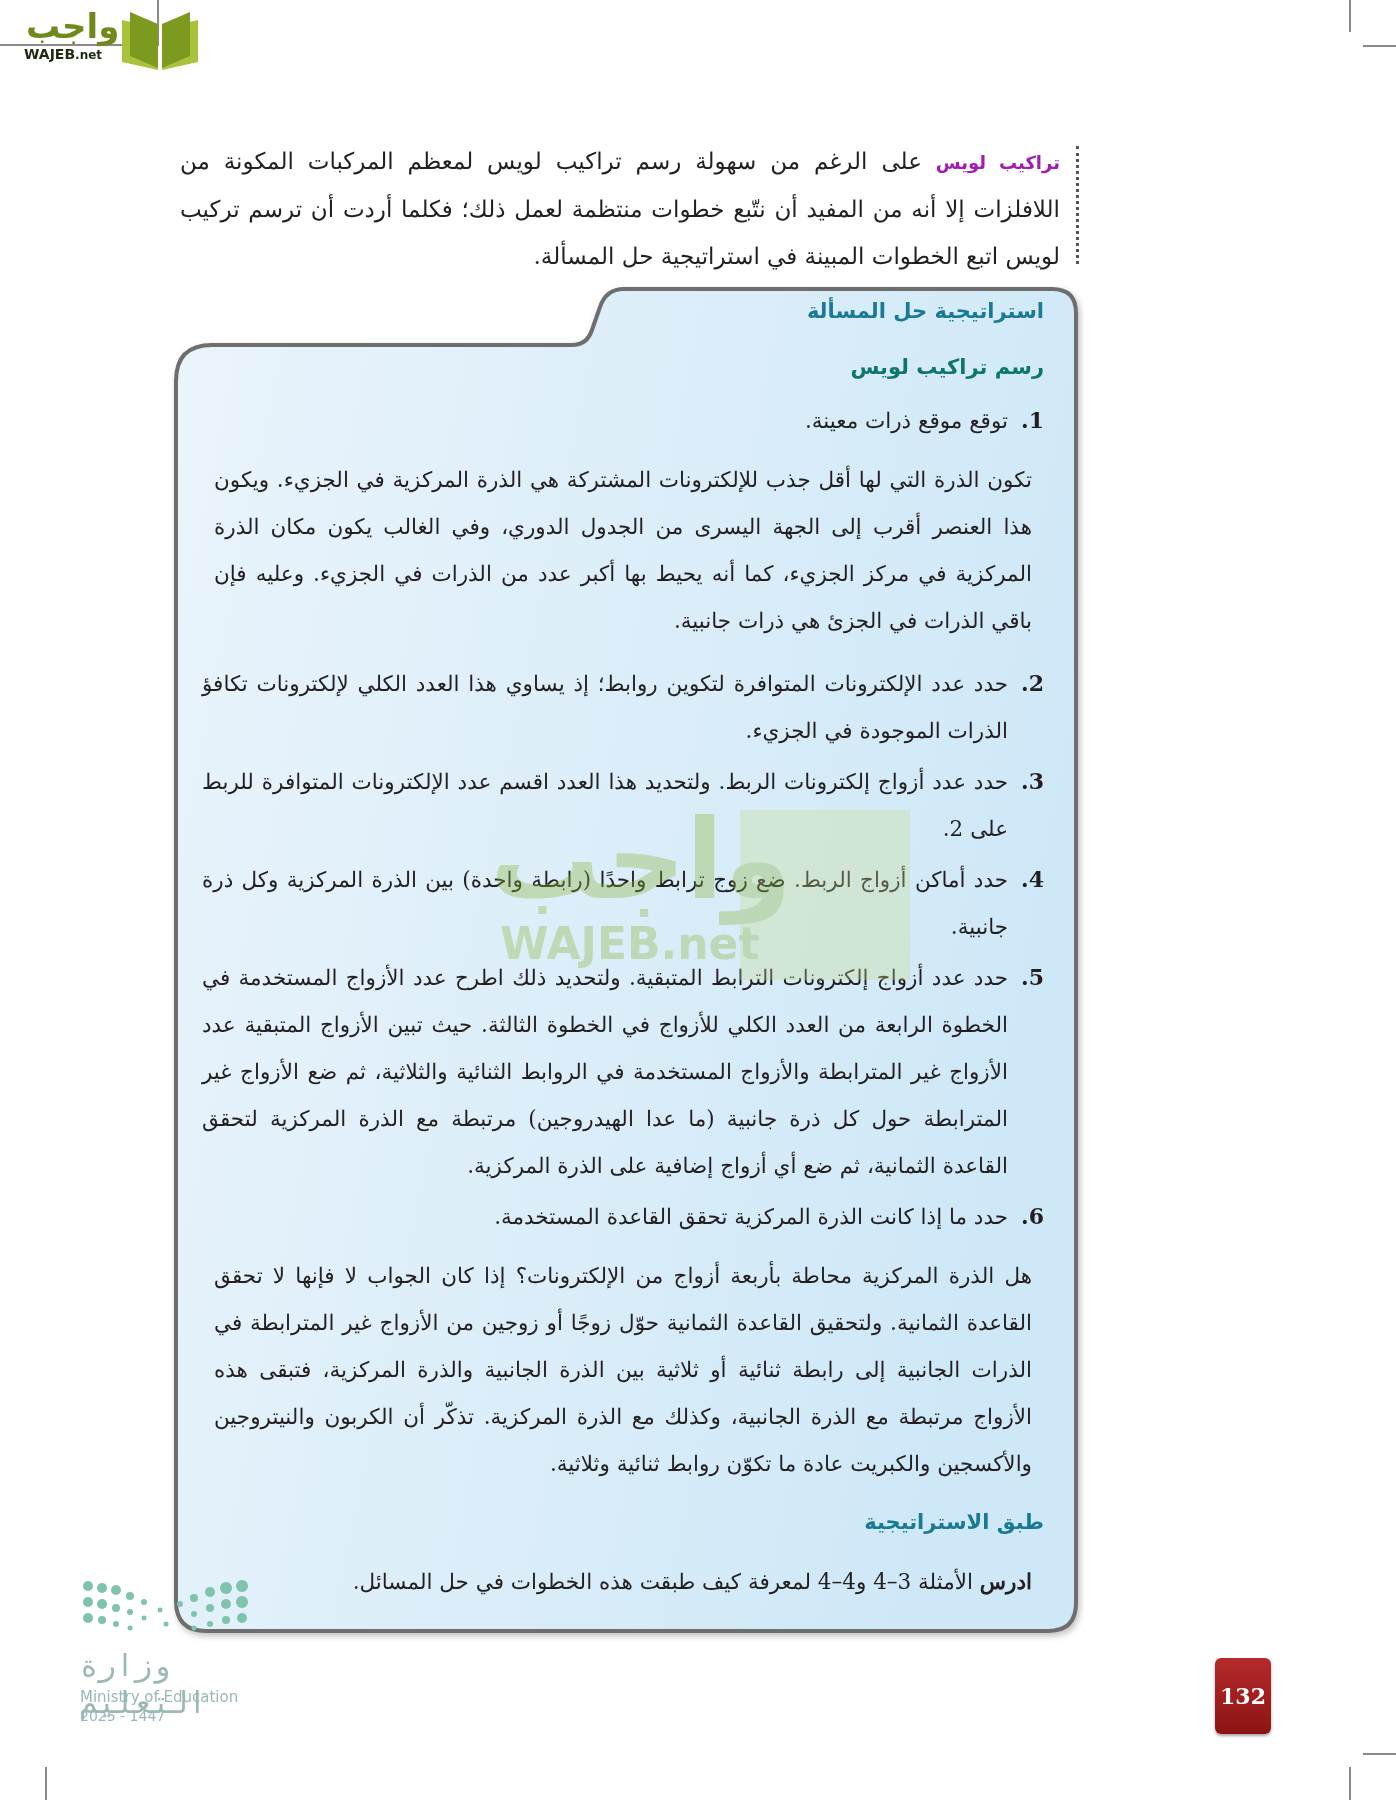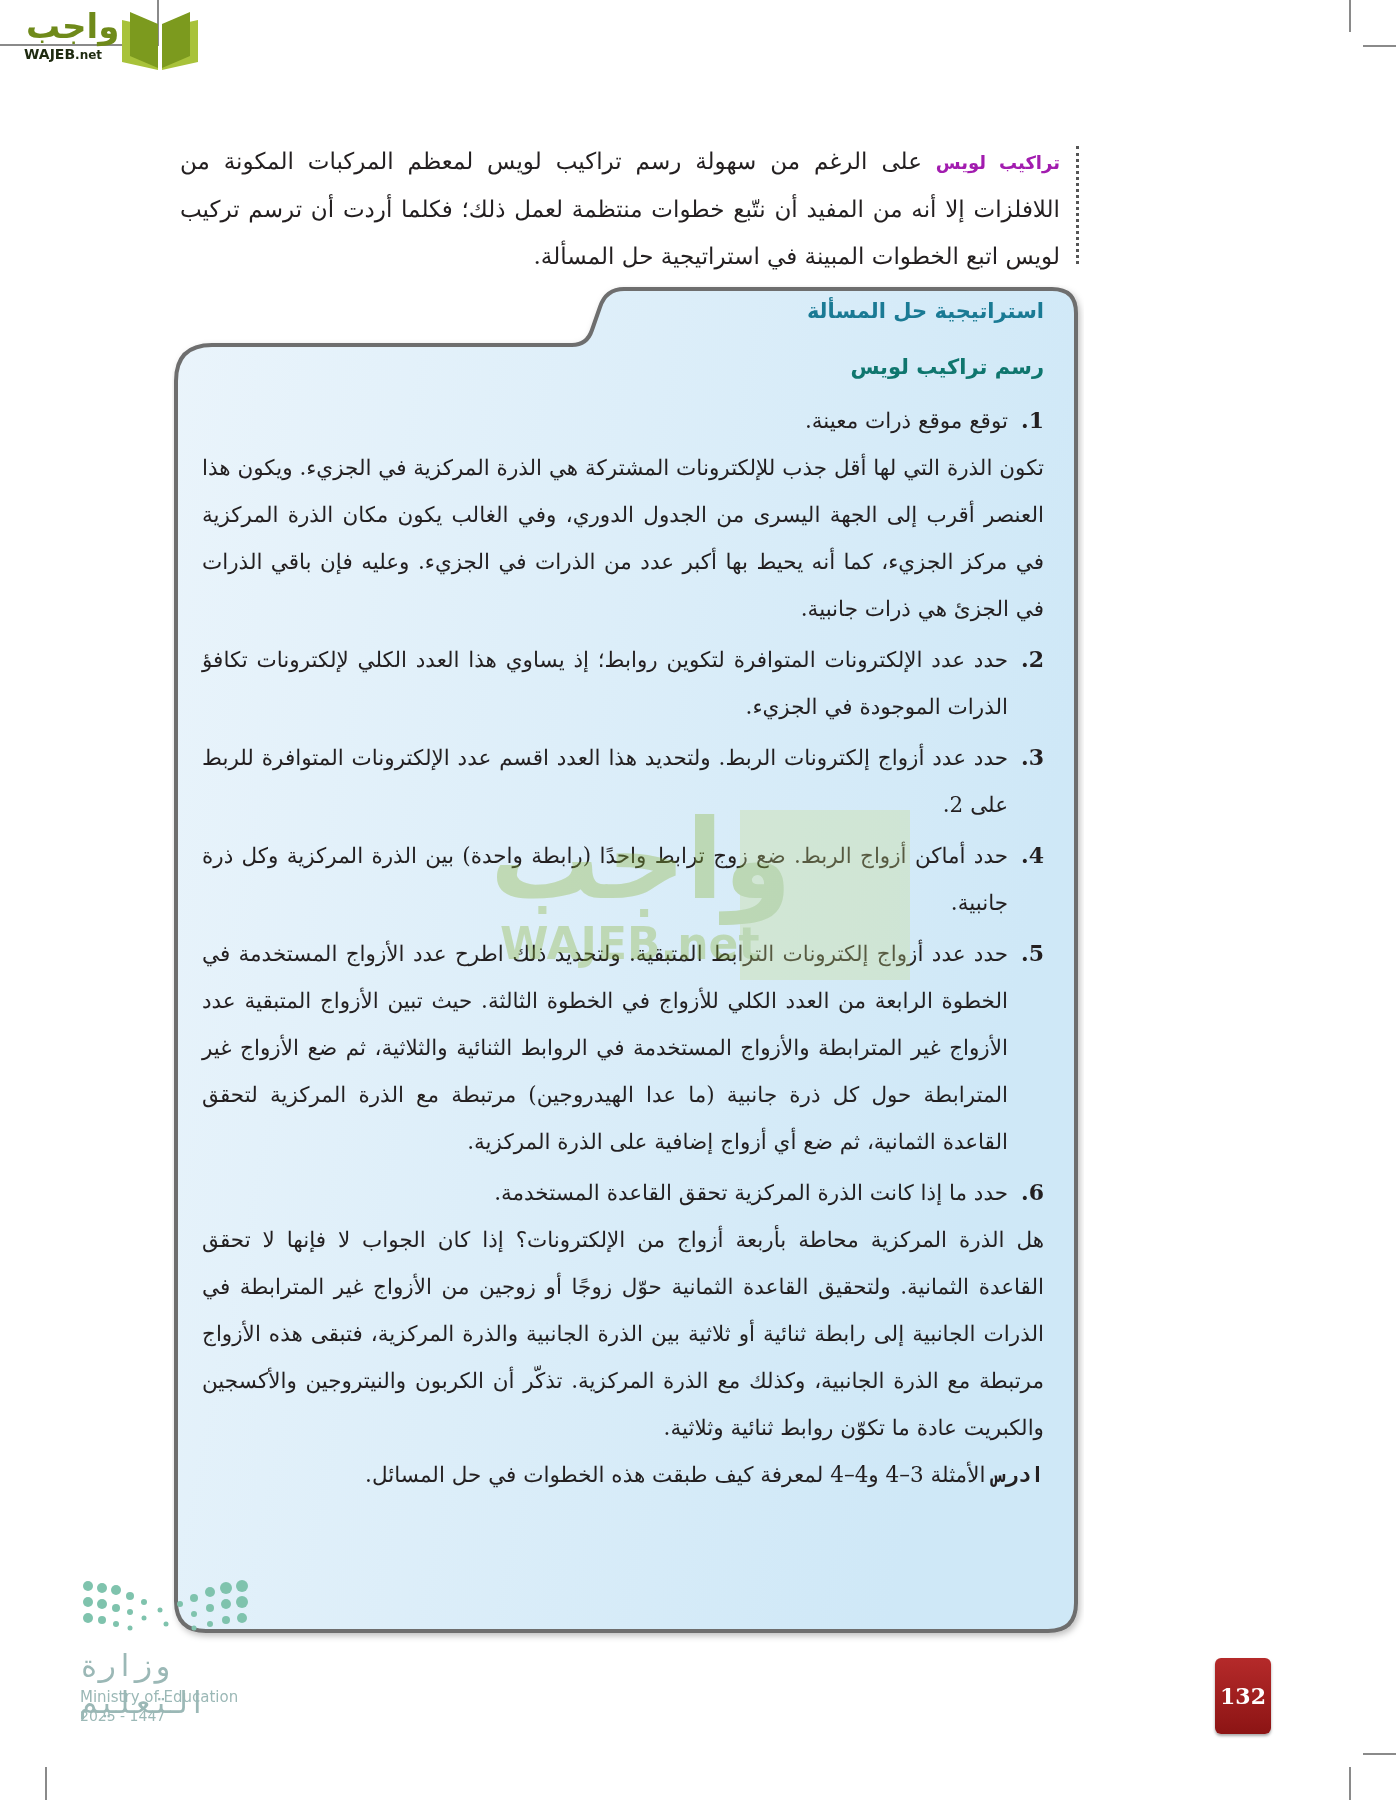--- a/index.html
+++ b/index.html
@@ -23,24 +23,24 @@
   .panel-svg { position:absolute; left:0; top:0; }
   .panel-content { position:absolute; left:30px; right:34px; top:0; direction:rtl; }
   .h-teal { position:absolute; right:0; top:14px; font-family:"DejaVu Sans", sans-serif; font-weight:bold;
             font-size:21px; color:#1a7a94; white-space:nowrap;margin-left:27px; }
   .h-black { position:absolute; right:0; top:70px; font-family:"DejaVu Sans", sans-serif; font-weight:bold;
              font-size:21px; color:#0f766e; white-space:nowrap; }
   .body { position:absolute; right:0; left:0; top:112px; font-size:21.5px; line-height:47px; text-align:justify; }
   .step { display:flex; direction:rtl; }
   .step .num { font-family:"DejaVu Serif", serif; font-weight:bold; font-size:22px; width:36px; flex:0 0 36px; }
   .step .txt { flex:1; }
-  .para { margin:0; }
+  .para { margin:12px; }
   .gap { height:4px; }
   .apply-h { font-family:"DejaVu Sans", sans-serif; font-weight:bold; font-size:21px; color:#1a7a94; margin-top:4px; }
-  .apply-b b { font-family:Liberation Mono, monospace; font-weight:bold; }
+  .apply-b b { font-family:Liberation Sans, sans-serif; font-weight:bold; }
 
   .watermark { position:absolute; left:490px; top:800px; width:280px; height:180px; opacity:0.35; pointer-events:none; }
   .wm-ar { position:absolute; left:0; top:0; font-family:"DejaVu Sans", sans-serif; font-weight:bold; font-size:110px;
            color:#8bb43a; line-height:120px; direction:rtl; }
   .wm-en { position:absolute; left:10px; top:118px; font-family:"DejaVu Sans", sans-serif; font-weight:bold; font-size:44px; color:#8bb43a; }
   .wm-book { position:absolute; left:250px; top:10px; width:170px; height:170px; background:#c8dc8a; opacity:0.9; }
 
   .ministry { position:absolute; left:80px; top:1578px; width:180px; }
   .dots { position:absolute; left:0; top:0; width:170px; height:60px; }
   .min-ar { position:absolute; left:0; top:70px; font-family:Liberation Mono, monospace; font-size:30px; color:#9bb8b6; direction:rtl; width:170px; text-align:left; }
@@ -122,20 +122,21 @@
       <div class="step">
         <span class="num">5.</span>
         <span class="txt">حدد عدد أزواج إلكترونات الترابط المتبقية. ولتحديد ذلك اطرح عدد الأزواج المستخدمة في الخطوة الرابعة من العدد الكلي للأزواج في الخطوة الثالثة. حيث تبين الأزواج المتبقية عدد الأزواج غير المترابطة والأزواج المستخدمة في الروابط الثنائية والثلاثية، ثم ضع الأزواج غير المترابطة حول كل ذرة جانبية (ما عدا الهيدروجين) مرتبطة مع الذرة المركزية لتحقق القاعدة الثمانية، ثم ضع أي أزواج إضافية على الذرة المركزية.</span>
       </div>
       <div class="gap"></div>
       <div class="step">
         <span class="num">6.</span>
         <span class="txt">حدد ما إذا كانت الذرة المركزية تحقق القاعدة المستخدمة.</span>
       </div>
       <p class="para">هل الذرة المركزية محاطة بأربعة أزواج من الإلكترونات؟ إذا كان الجواب لا فإنها لا تحقق القاعدة الثمانية. ولتحقيق القاعدة الثمانية حوّل زوجًا أو زوجين من الأزواج غير المترابطة في الذرات الجانبية إلى رابطة ثنائية أو ثلاثية بين الذرة الجانبية والذرة المركزية، فتبقى هذه الأزواج مرتبطة مع الذرة الجانبية، وكذلك مع الذرة المركزية. تذكّر أن الكربون والنيتروجين والأكسجين والكبريت عادة ما تكوّن روابط ثنائية وثلاثية.</p>
+      <div class="apply-h">طبق الاستراتيجية</div>
       <p class="para apply-b"><b>ادرس</b><span> الأمثلة 3–4 و4–4 لمعرفة كيف طبقت هذه الخطوات في حل المسائل.</span></p>
     </div>
   </div>
 </div>
 
 <div class="watermark">
   <div class="wm-book"></div>
   <div class="wm-ar">واجب</div>
   <div class="wm-en">WAJEB.net</div>
 </div>

